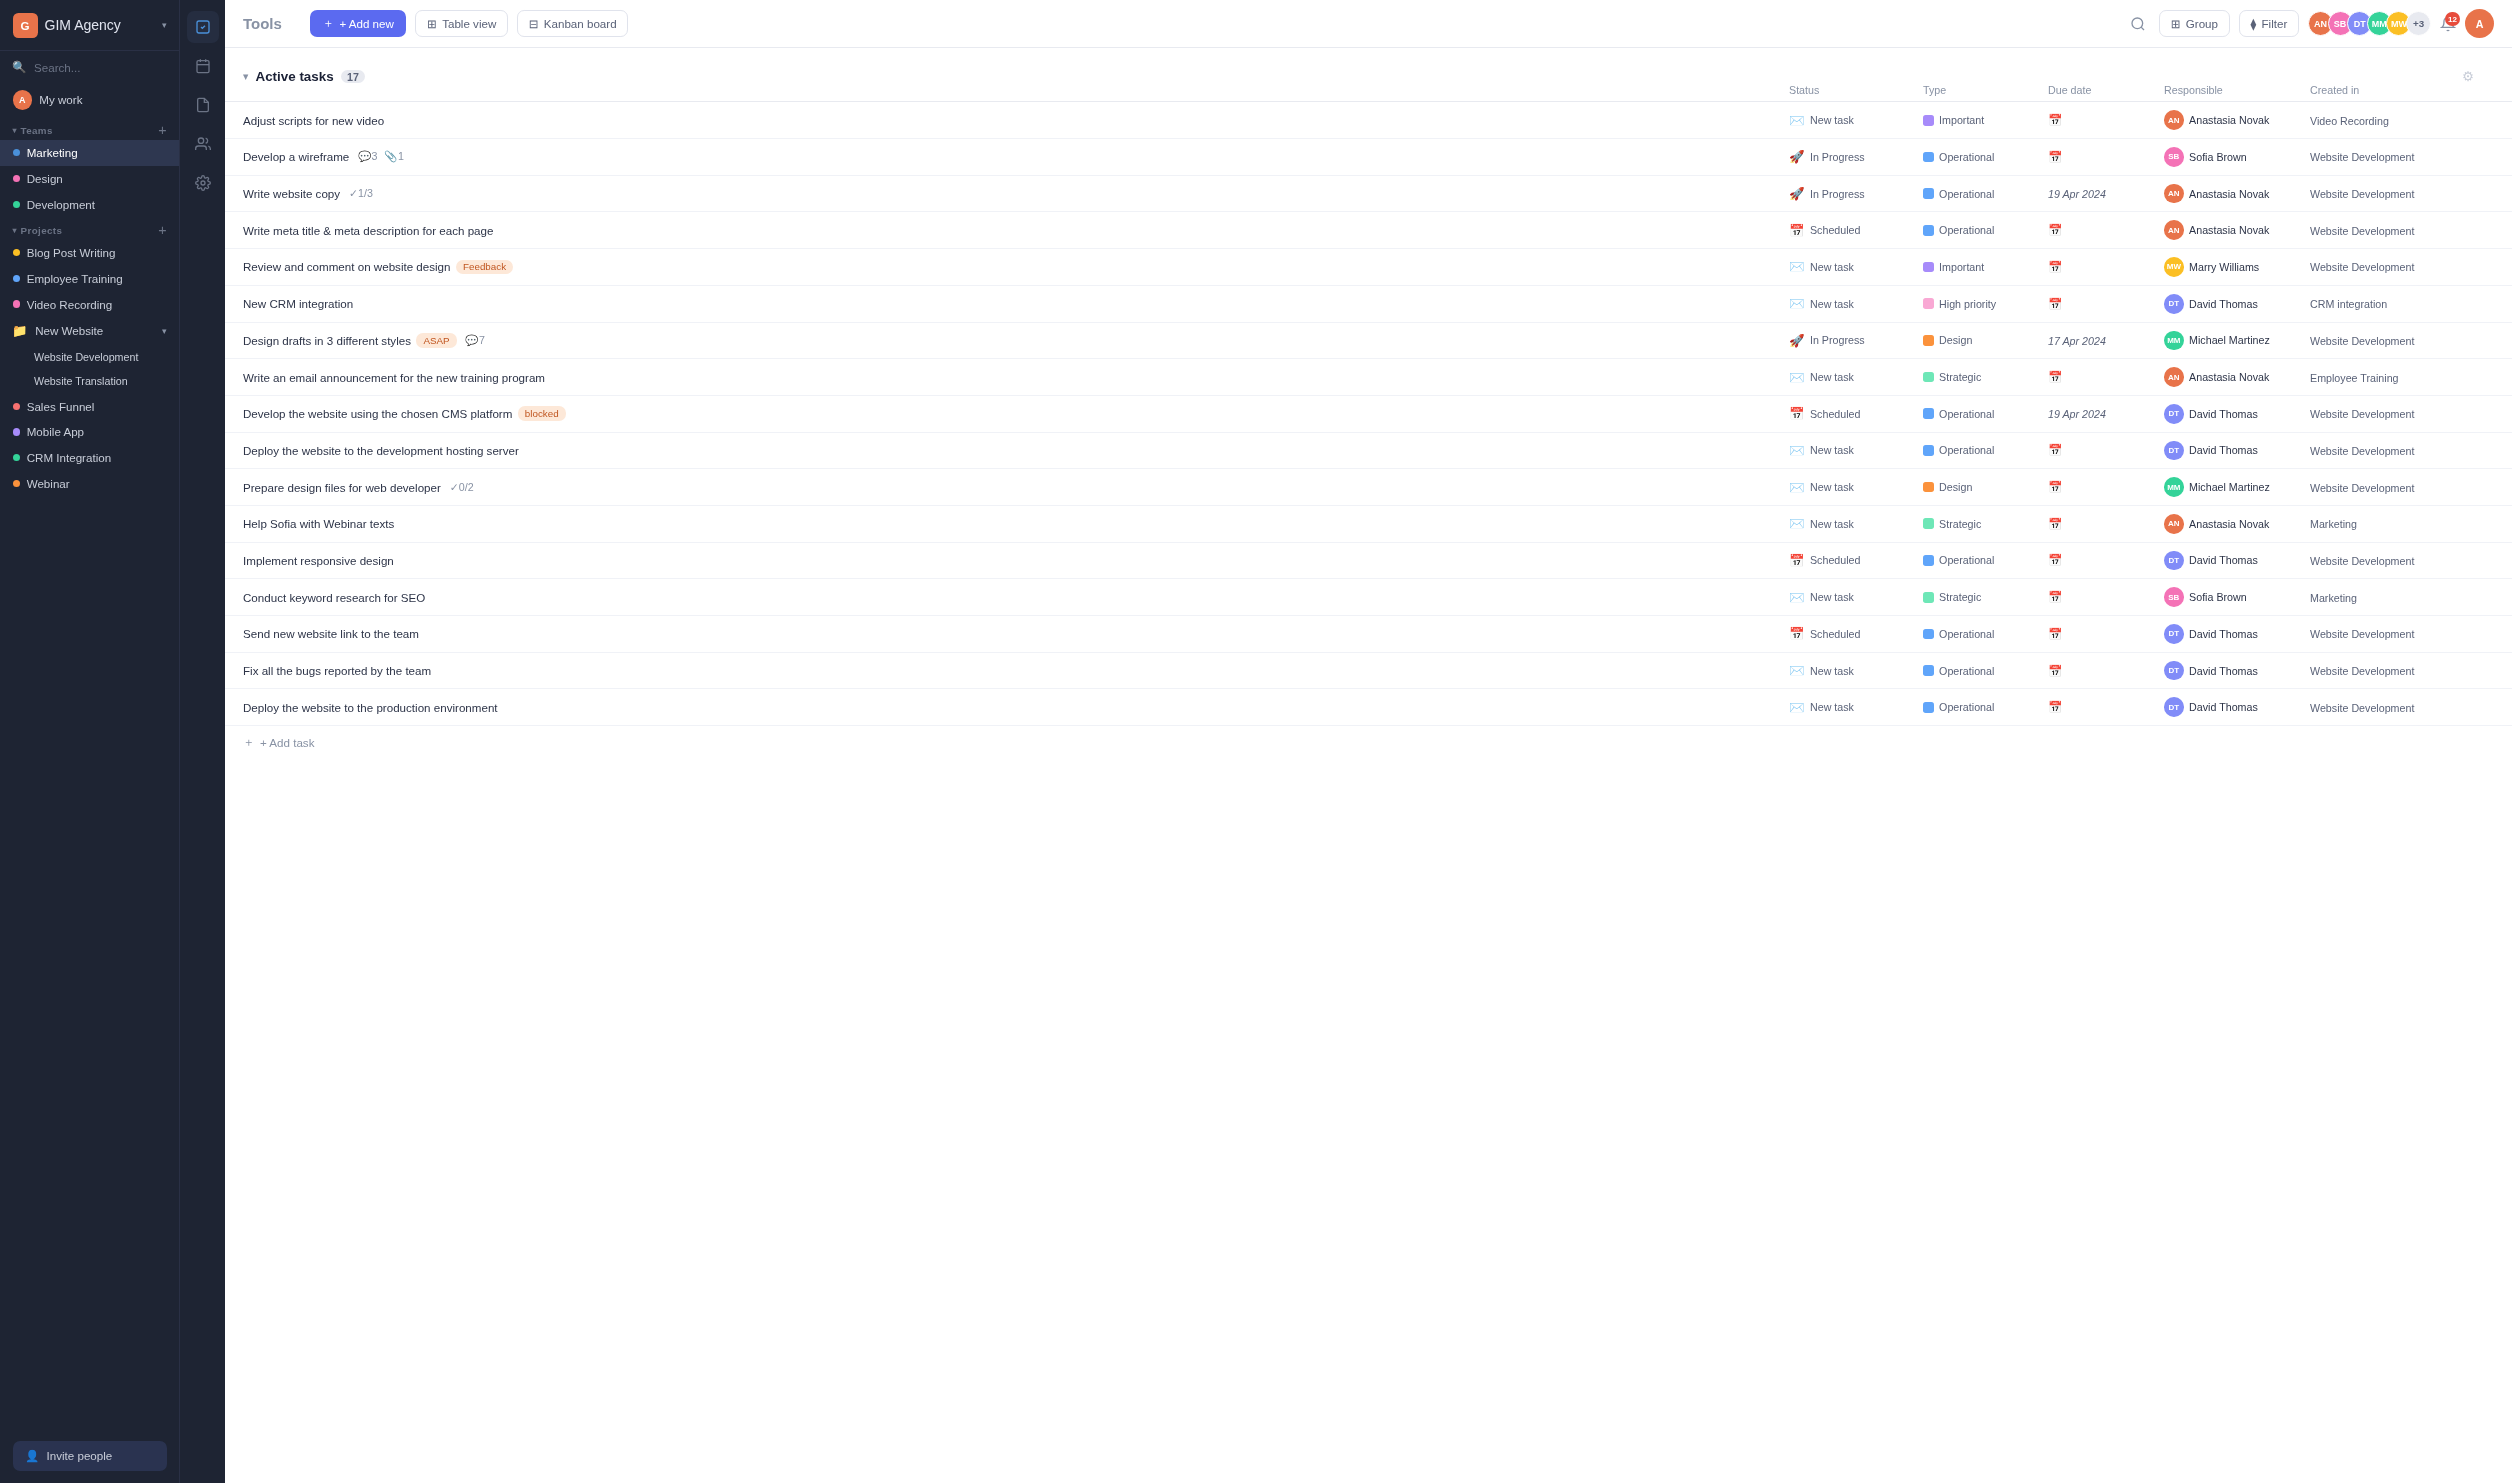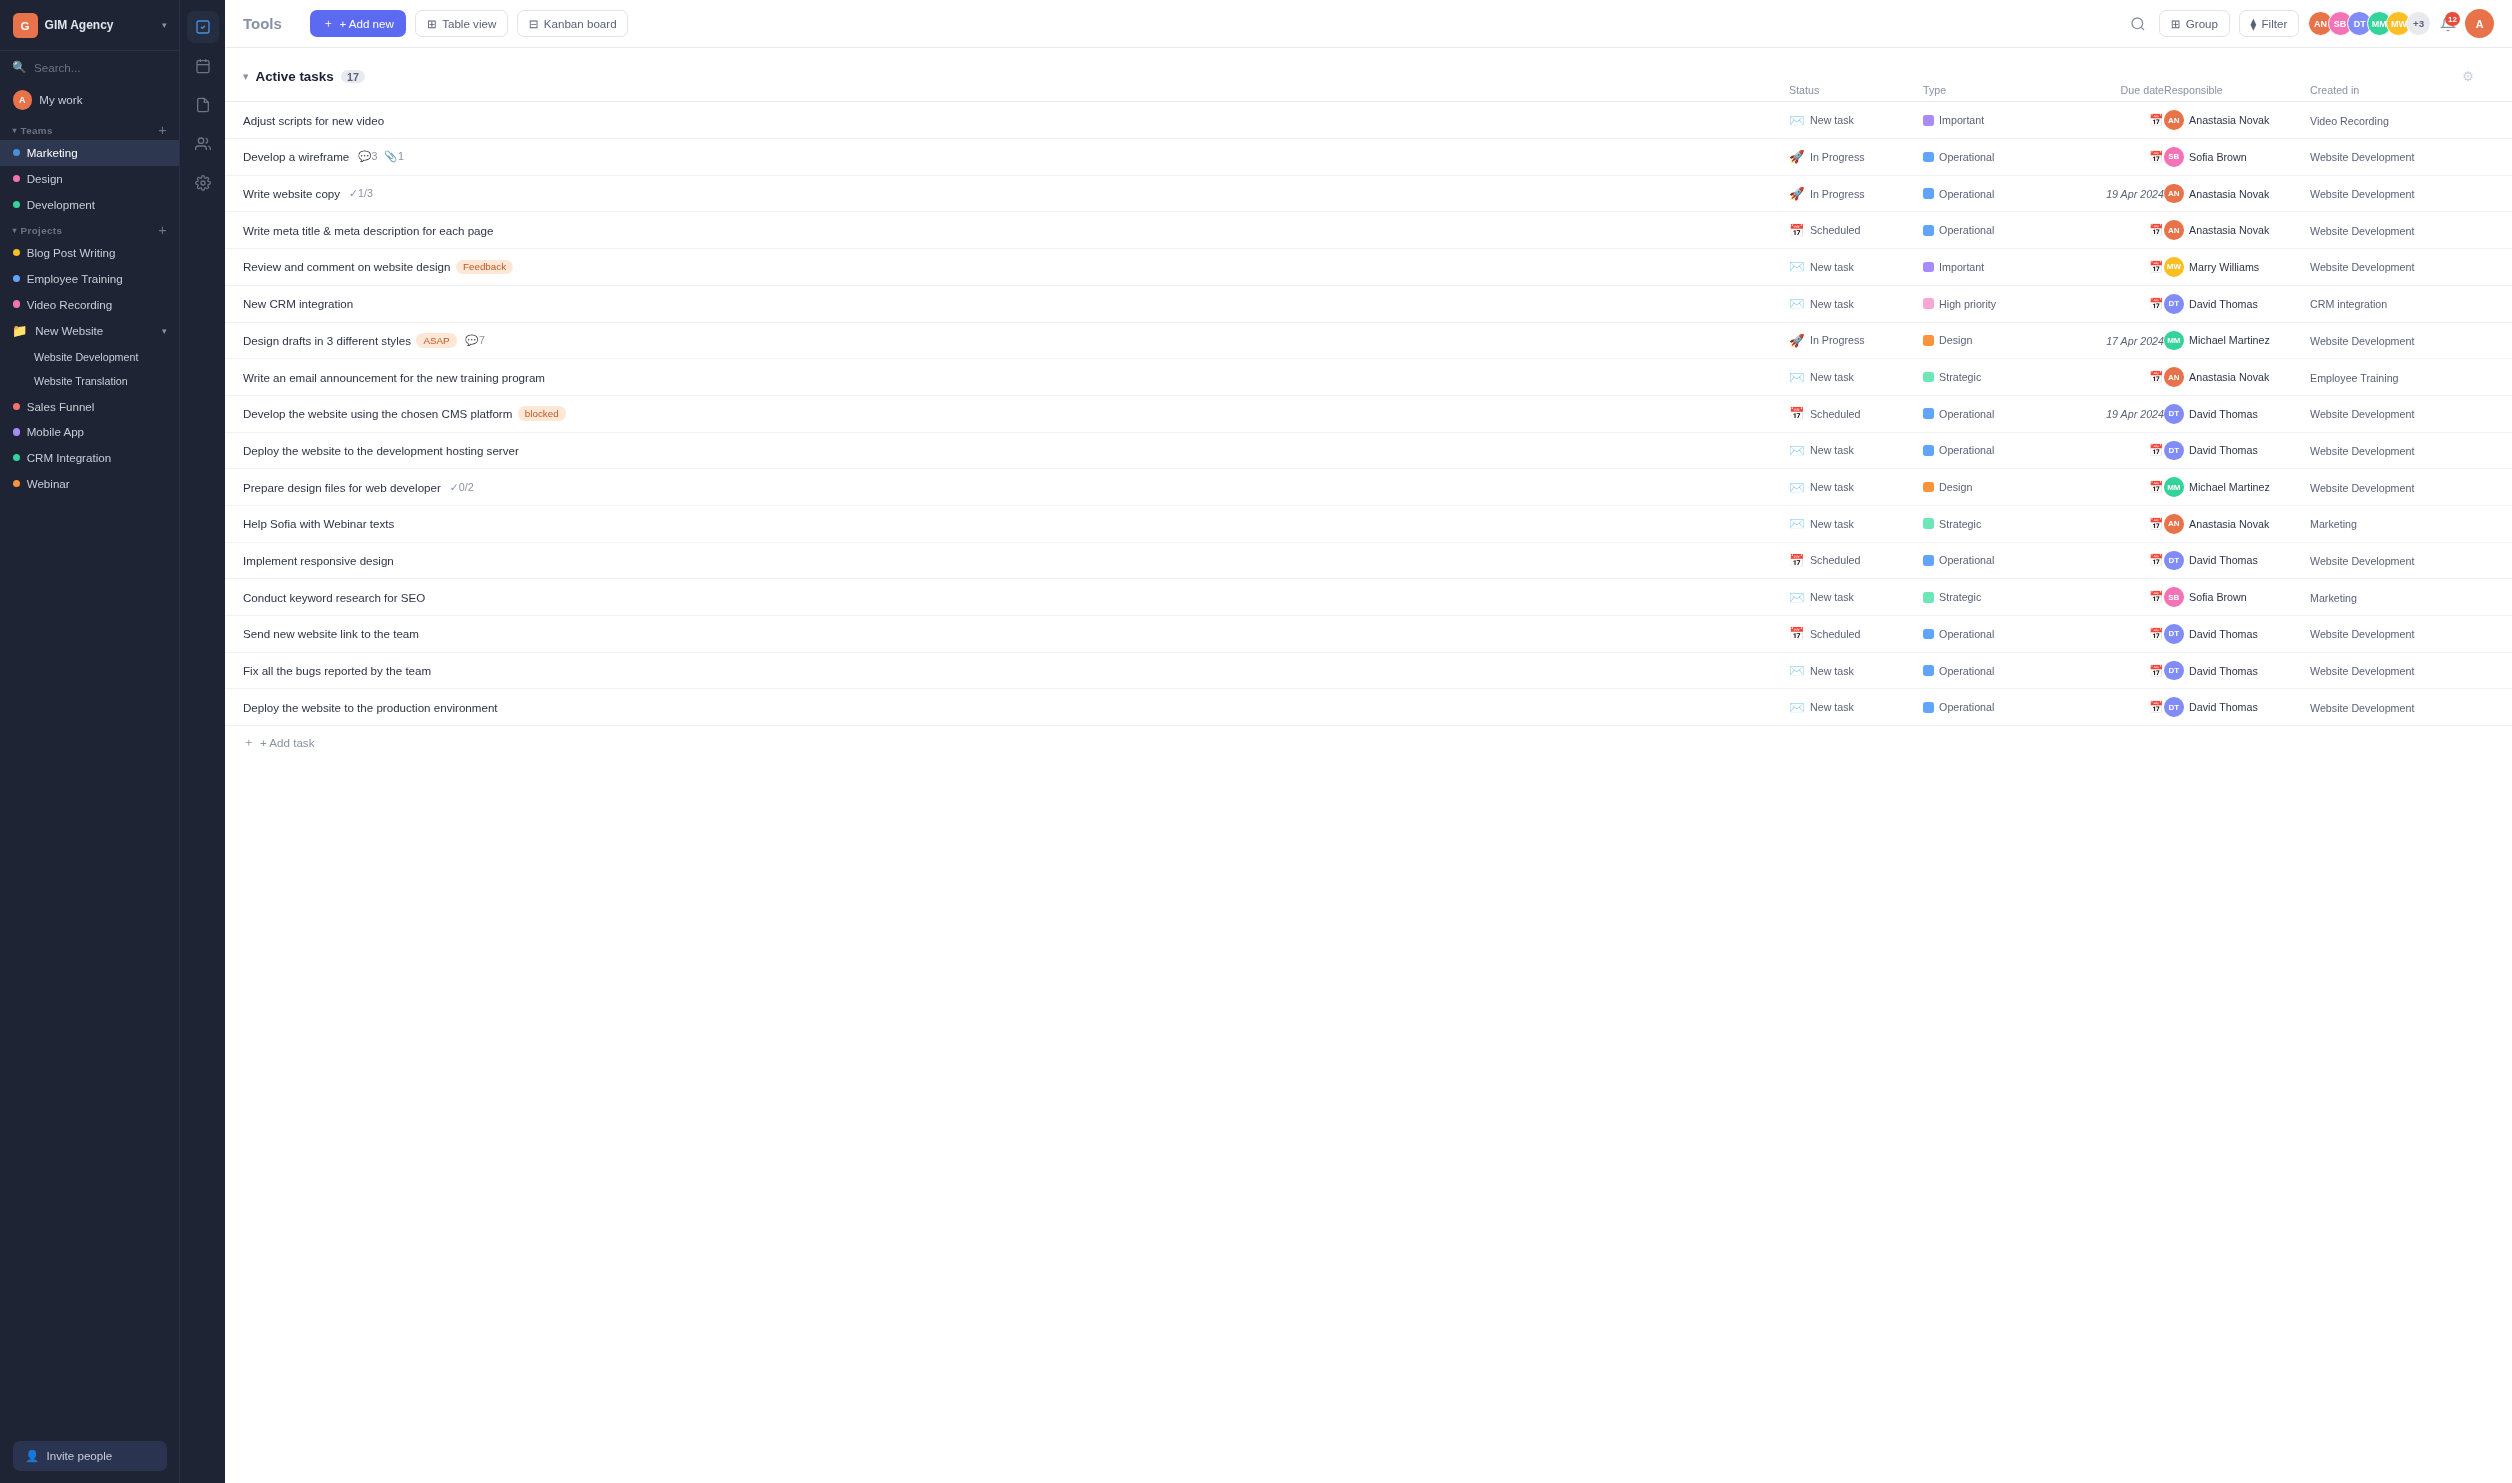--- a/index.html
+++ b/index.html
@@ -24,21 +24,21 @@
       border-bottom: 0.9px solid #2a3045;
     }
     .sidebar-logo {
       width: 25px; height: 25px;
       background: #e8734a;
       border-radius: 5.4px;
       display: flex; align-items: center; justify-content: center;
       color: white; font-weight: bold; font-size: 11.6px;
     }
     .sidebar-org {
-      font-size: 12px; color: #e0e4ef; font-weight: 700;
+      font-size: 14px; color: #e0e4ef; font-weight: 400;
     }
     .sidebar-chevron { font-size: 9px; color: #8892a4; margin-left: auto; }
     .sidebar-search {
       padding: 9px 12.5px;
       display: flex; align-items: center; gap: 7.1px;
       color: #6b7385; font-size: 11.6px; cursor: pointer;
     }
     .sidebar-mywork {
       display: flex; align-items: center; gap: 7.1px;
       padding: 7.1px 12.5px;
@@ -228,21 +228,21 @@
       font-size: 13.4px; font-weight: 600; color: #1a2035;
     }
     .section-count {
       background: #e8eaf0; color: #5a6278;
       font-size: 10.7px; font-weight: 600;
       padding: 0.9px 6.3px; border-radius: 9px;
     }
     .col-task { flex: 1; min-width: 268px; }
     .col-status { width: 134px; flex-shrink: 0; }
     .col-type { width: 125px; flex-shrink: 0; }
-    .col-duedate { width: 116px; flex-shrink: 0; text-align: right; }
+    .col-duedate { width: 116px; flex-shrink: 0; }
     .col-responsible { width: 146px; flex-shrink: 0; }
     .col-created { width: 152px; flex-shrink: 0; }
     .col-settings { width: 32px; flex-shrink: 0; }
     .col-header-label {
       font-size: 10.7px; color: #8892a4; font-weight: 500; margin-top: 27px;
     }
     .task-row {
       display: flex;
       align-items: center;
       padding: 8px 18px;

